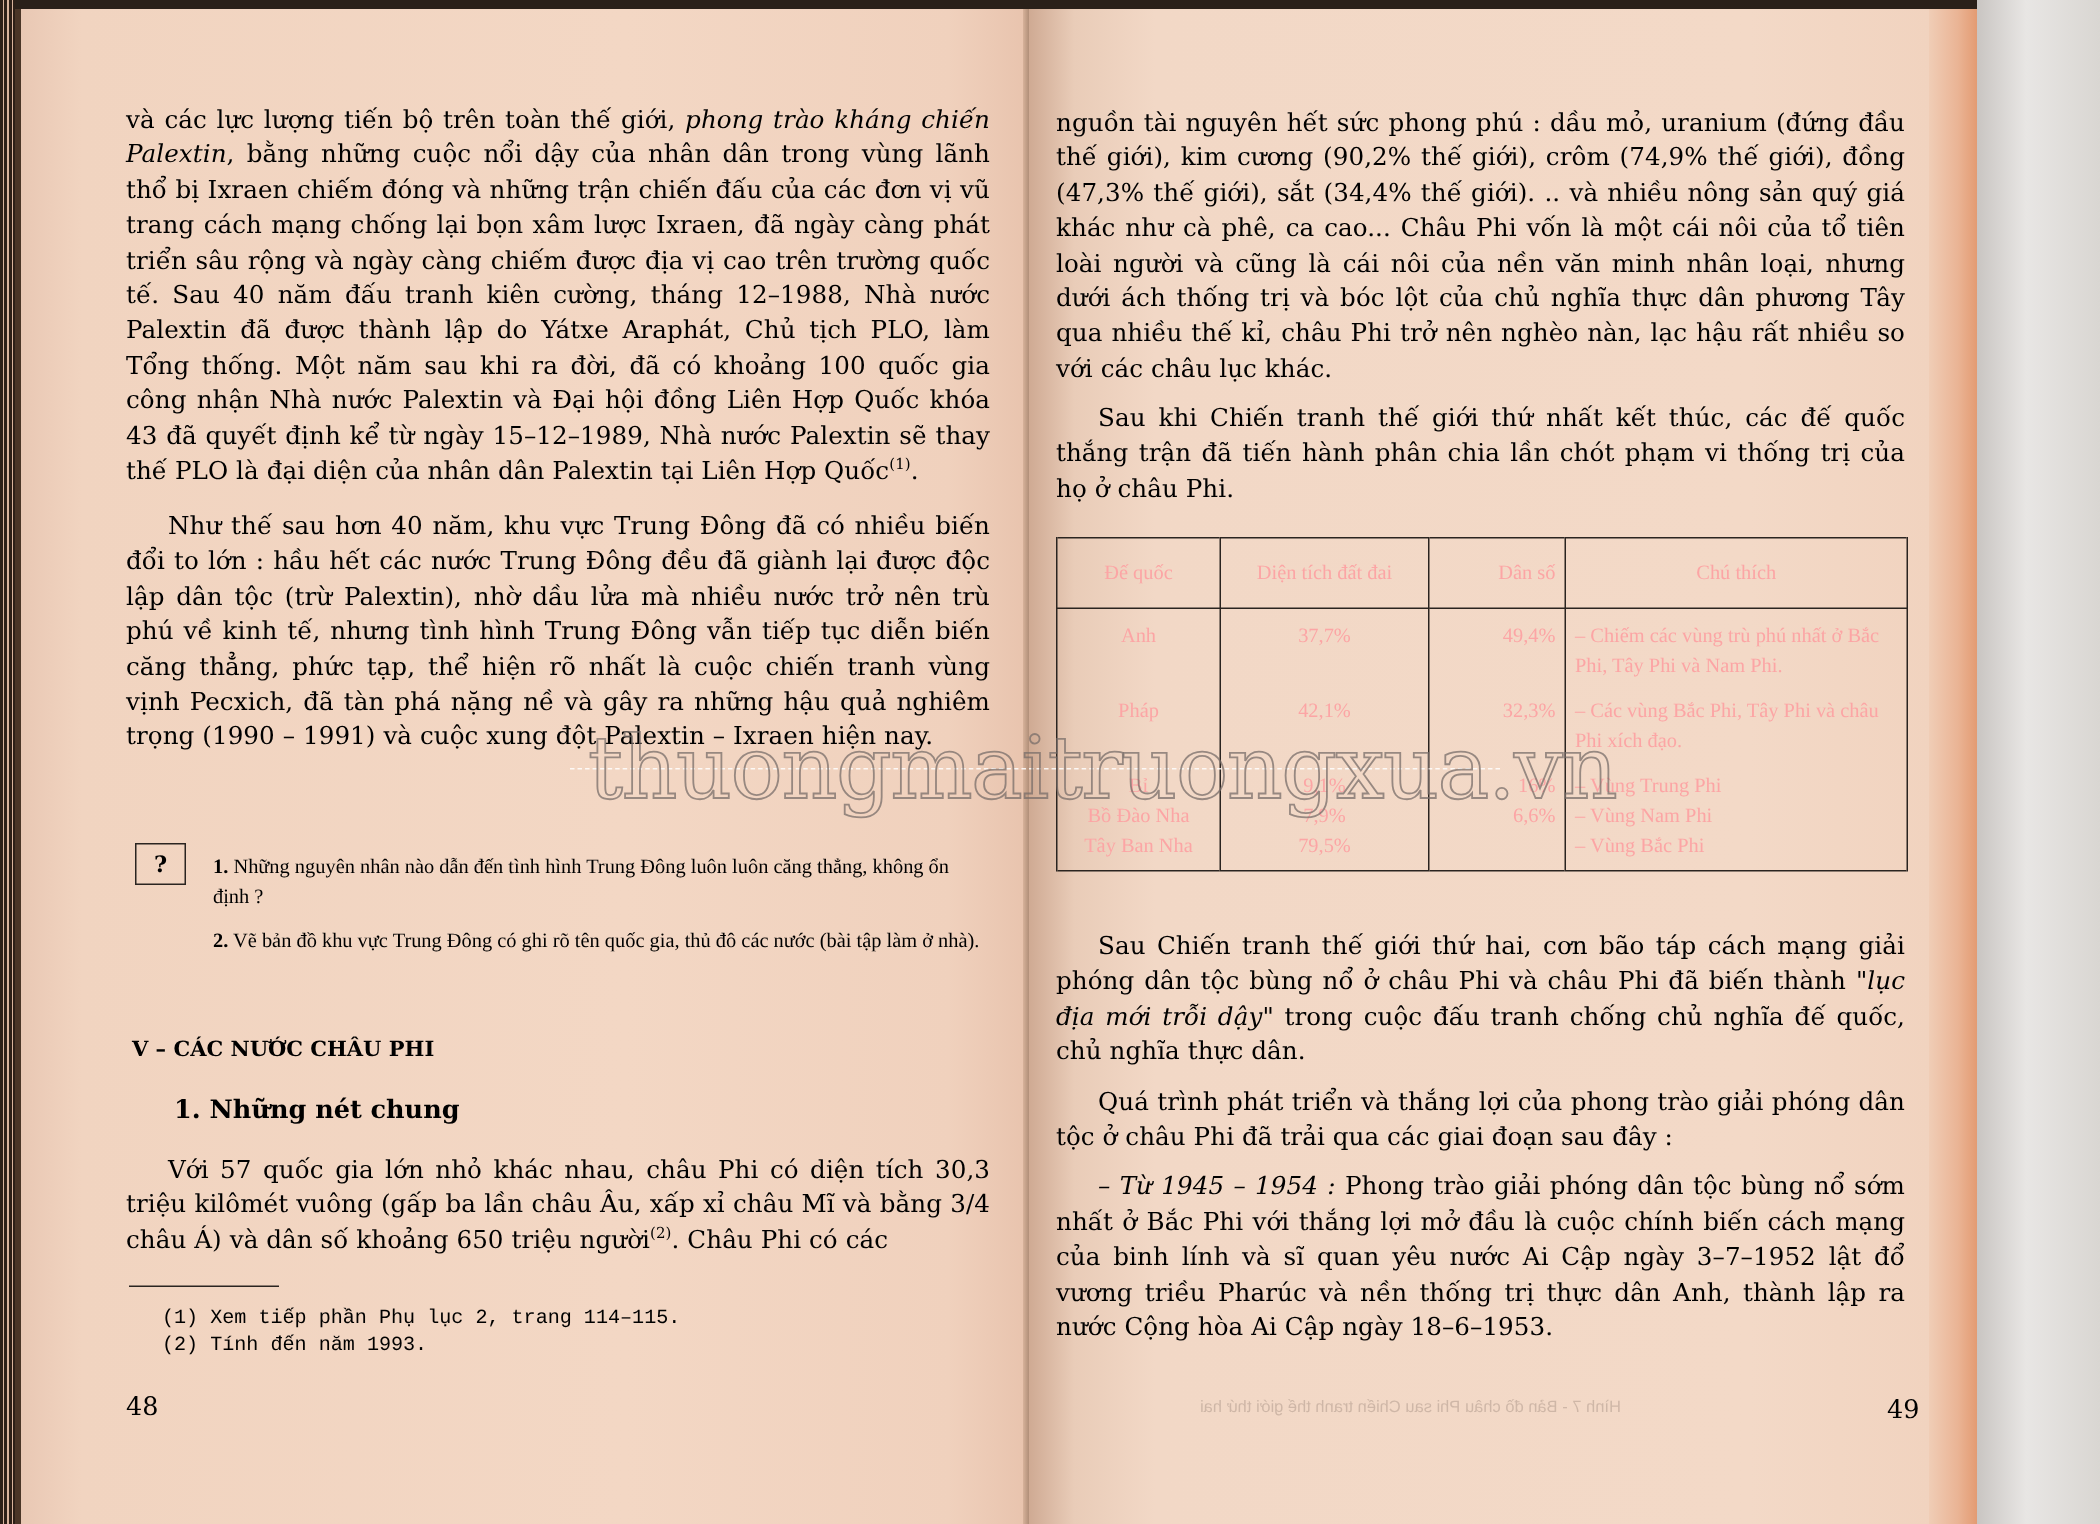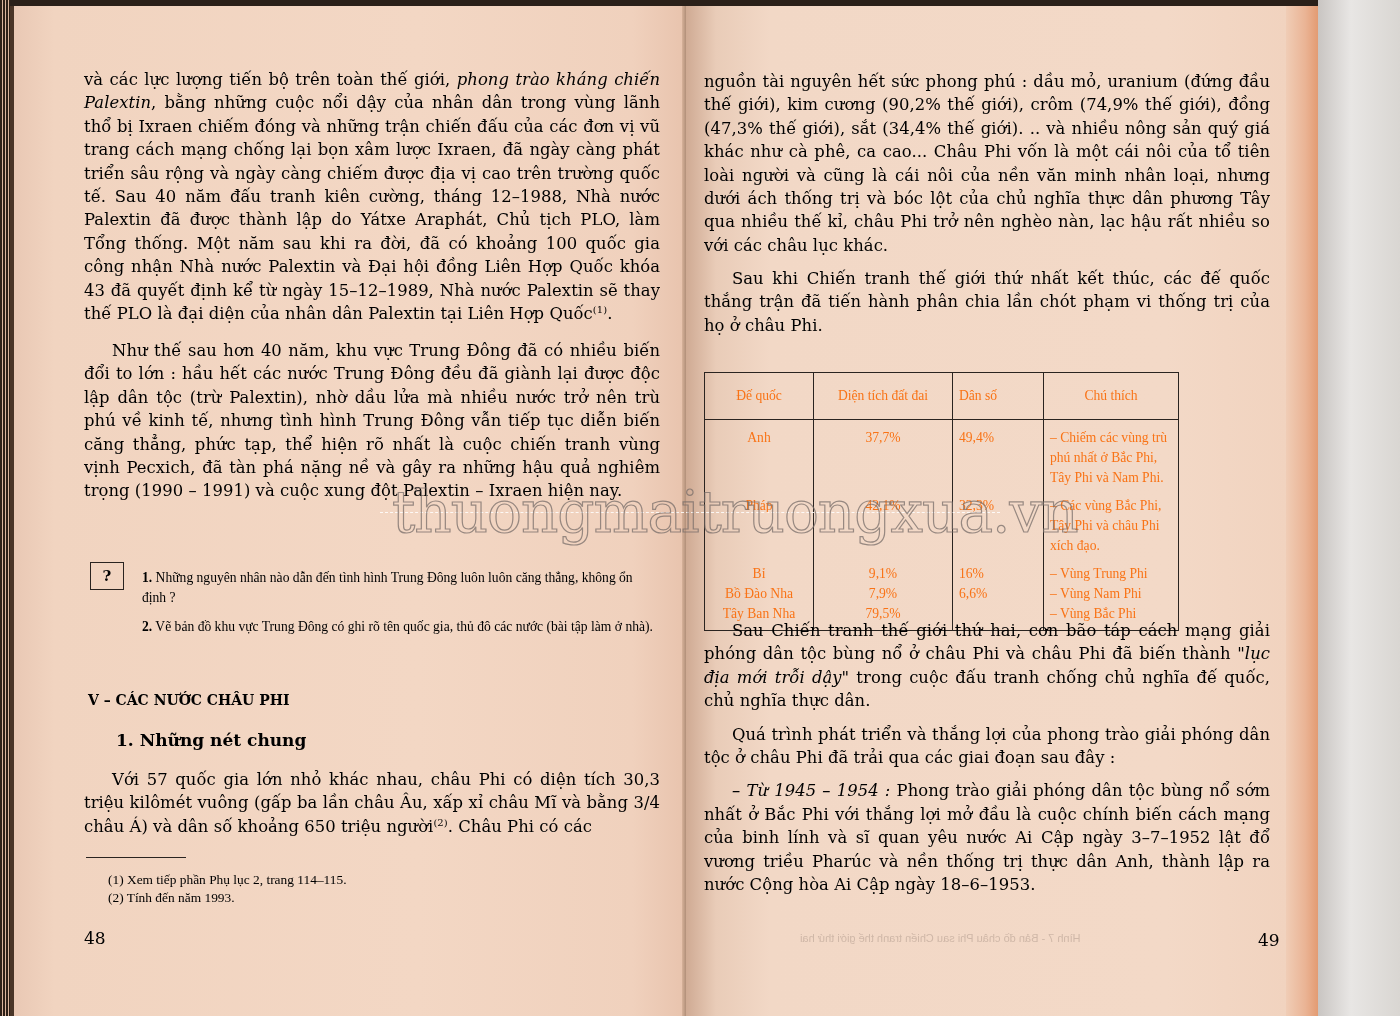--- a/index.html
+++ b/index.html
@@ -75,44 +75,44 @@
   .h-sub {
     position: absolute; left: 116px; top: 730px; font-weight: bold; font-size: 17px;
   }
   .fn-rule {
     position: absolute; left: 86px; top: 857px; width: 100px; height: 1.4px; background: #2a2420;
   }
   .footnotes {
     position: absolute; left: 108px; top: 871px; font-family: "Liberation Serif", serif;
     font-size: 13.4px; line-height: 18px;
   }
-  .footnotes div { white-space: nowrap; }
+  .footnotes div { white-space: nowrap; font-family: Liberation Mono, monospace; }
   .pagenum {
     position: absolute; font-size: 17px;
   }
 
   
   .rc { left: 704px; width: 566px; }
 
   table.colonies {
-    position: absolute; left: 704px; top: 372px; width: 475px;
+    position: absolute; left: 704px; top: 358px; width: 568px;
     border-collapse: collapse; font-family: "Liberation Serif", serif; font-size: 13.6px;
-    color: #f97316;
+    color: #fca5a5;
   }
   table.colonies td, table.colonies th {
     border-left: 1.4px solid #2a2420; border-right: 1.4px solid #2a2420;
     padding: 0 6px; vertical-align: top; font-weight: normal;
   }
   table.colonies { border: 1.6px solid #2a2420; }
   table.colonies thead th {
     height: 46px; vertical-align: middle; border-bottom: 1.6px solid #2a2420; text-align: center;
   }
   table.colonies .c1 { width: 96px; text-align: center; }
   table.colonies .c2 { width: 126px; text-align: center; }
-  table.colonies .c3 { width: 78px; text-align: left; }
+  table.colonies .c3 { width: 78px; text-align: right; }
   table.colonies .c4 { text-align: left; }
   table.colonies tbody td { line-height: 20px; }
   table.colonies tr.r-anh td { padding-top: 8px; height: 42px; }
   table.colonies tr.r-phap td { padding-top: 8px; height: 42px; }
   table.colonies tr.r-bi td { padding-top: 8px; }
   table.colonies tr.r-tbn td { padding-bottom: 6px; }
   table.colonies tr.r-bdn td, table.colonies tr.r-tbn td, table.colonies tr.r-bi td { line-height: 20px; }
 
   .watermark {
     position: absolute; left: 392px; top: 478px; font-family: "DejaVu Serif", serif;

